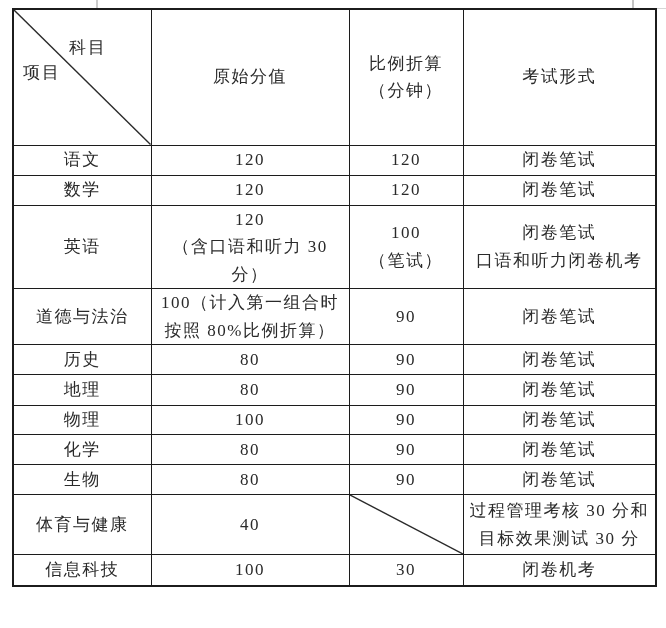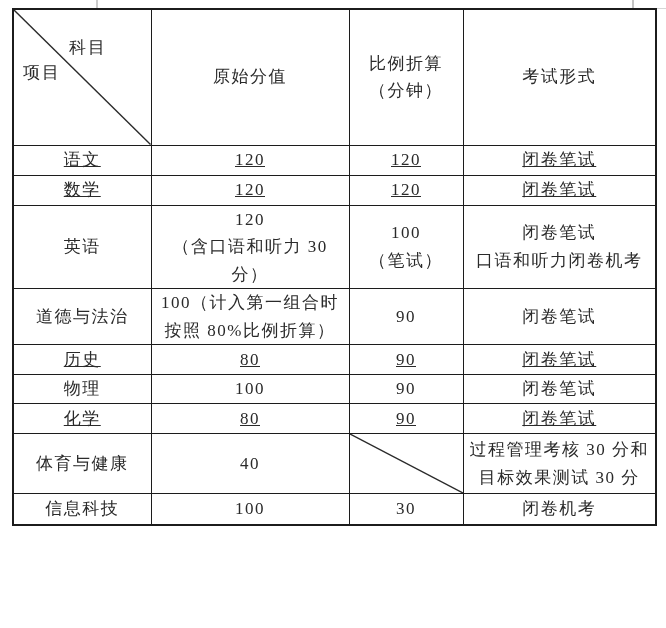--- a/index.html
+++ b/index.html
@@ -30,21 +30,21 @@
     text-align: center;
     vertical-align: middle;
     font-size: 17px;
     line-height: 1.62;
     letter-spacing: 1.5px;
     white-space: pre-line;
     padding: 0 2px;
     color: #2a2a2a;
   }
   tr.h136 { height: 136px; }
-  tr.h30  { height: 30px; text-decoration: underline; }
+  tr.h30  { height: 30px; }
   tr.h63  { height: 63px; }
   tr.h56  { height: 56px; }
   tr.h31  { height: 31px; }
   tr.h29  { height: 29px; padding-left: 28px; }
   tr.h60  { height: 60px; padding-left: 19px; }
   tr.h58  { height: 58px; }
   td.corner-cell {
     position: relative;
     padding: 0;
   }
@@ -164,35 +164,47 @@
       <td>闭卷笔试</td>
     </tr>
 
     <tr class="h30">
       <td>历史</td>
       <td>80</td>
       <td>90</td>
       <td>闭卷笔试</td>
     </tr>
 
+    <tr class="h31">
+      <td>地理</td>
+      <td>80</td>
+      <td>90</td>
+      <td>闭卷笔试</td>
+    </tr>
 
     <tr class="h29">
       <td>物理</td>
       <td>100</td>
       <td>90</td>
       <td>闭卷笔试</td>
     </tr>
 
     <tr class="h30">
       <td>化学</td>
       <td>80</td>
       <td>90</td>
       <td>闭卷笔试</td>
     </tr>
 
+    <tr class="h30">
+      <td>生物</td>
+      <td>80</td>
+      <td>90</td>
+      <td>闭卷笔试</td>
+    </tr>
 
     <tr class="h60">
       <td>体育与健康</td>
       <td>40</td>
       <td class="diag-cell">
         <svg class="diag-svg" viewBox="0 0 100 100" preserveAspectRatio="none">
           <line x1="0" y1="0" x2="100" y2="100" stroke="#2a2a2a" stroke-width="1.4" vector-effect="non-scaling-stroke"></line>
         </svg>
       </td>
       <td>过程管理考核 30 分和

